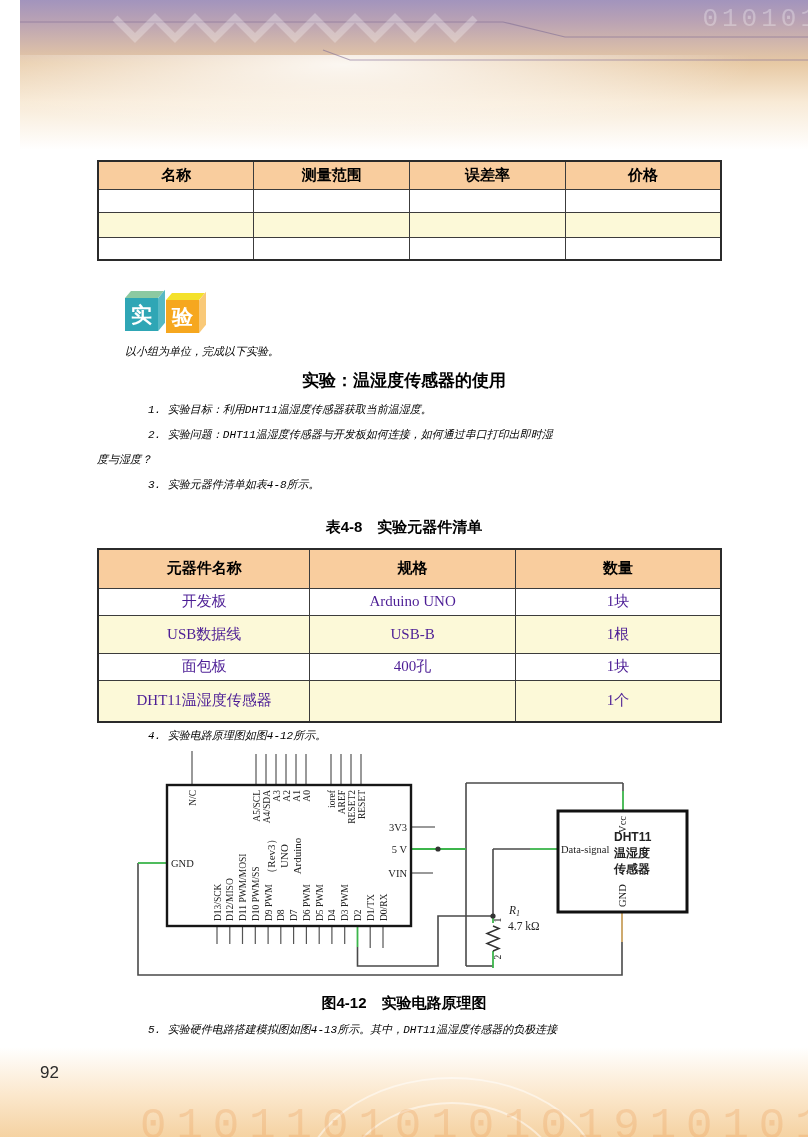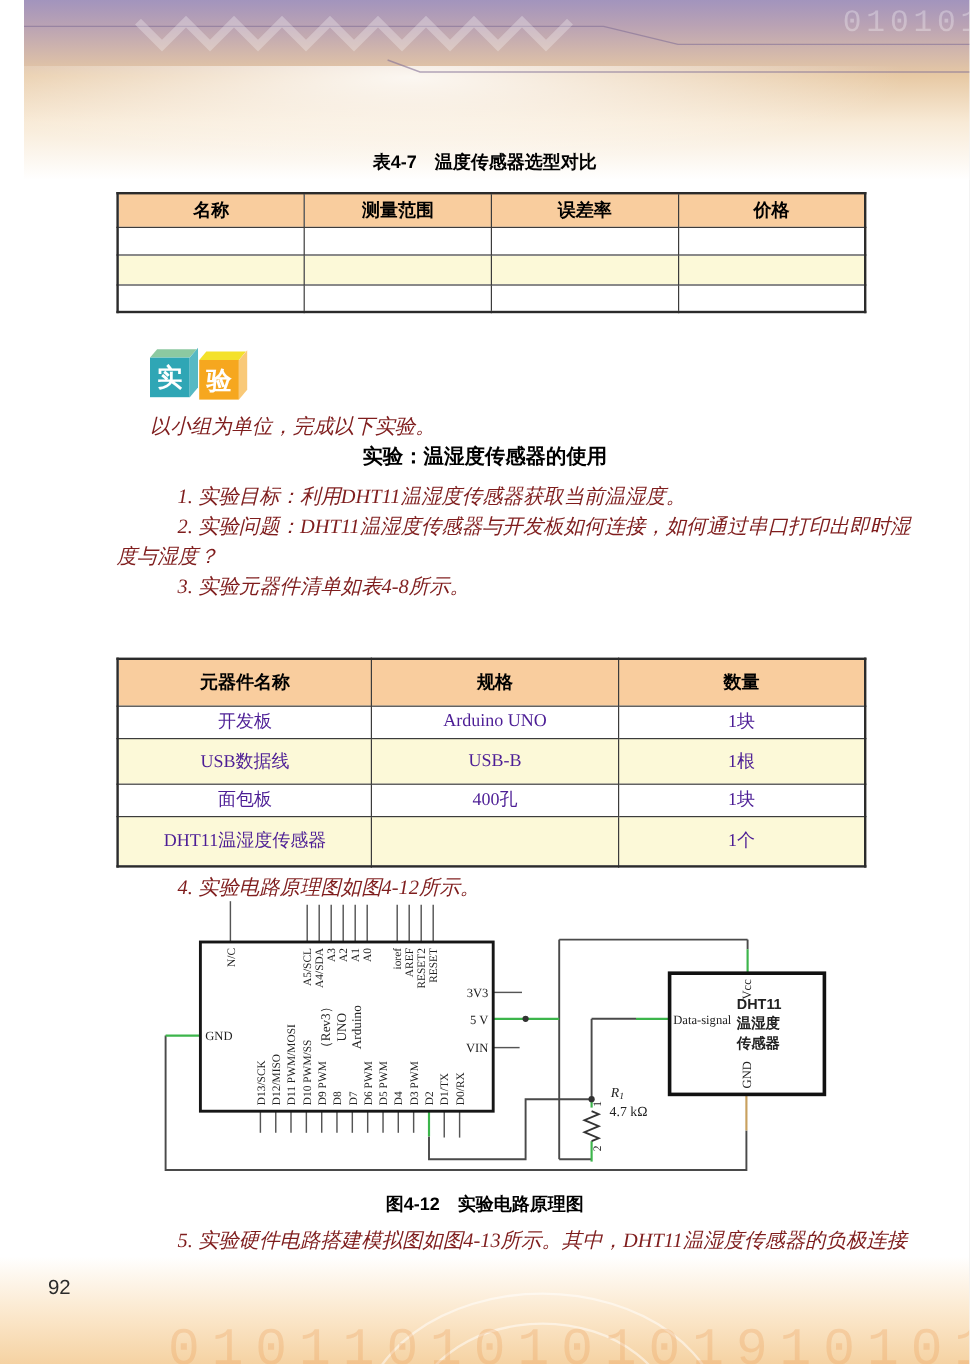--- a/index.html
+++ b/index.html
@@ -45,42 +45,41 @@
   .cube .side{position:absolute;right:-7px;top:-4px;width:7px;height:33px;transform:skewY(-50deg);}
   .cube1{left:0;top:7px;}
   .cube1 .face{background:#2fa6b5;}
   .cube1 .top{background:#8cc9a1;}
   .cube1 .side{background:#57b9c4;}
   .cube2{left:41px;top:9px;}
   .cube2 .face{background:#f6a71f;}
   .cube2 .top{background:#f4e12a;}
   .cube2 .side{background:#f9c978;}
   
-  .kai{position:absolute;font-family:Liberation Serif, serif;font-style:italic;
-    font-size:17px;color:#7f1d1d;white-space:nowrap;}
+  .kai{position:absolute;font-family:Liberation Mono, monospace;font-style:italic;
+    font-size:11px;color:#000000;white-space:nowrap;}
   
   .fig{position:absolute;left:120px;top:745px;width:600px;height:250px;}
   .fig text{fill:#222;}
 </style>
 </head>
 <body>
 
 <div class="page">
 
   <div class="top-band">
     <div class="glow"></div>
     <div class="decor-binary-top">010101</div>
     <svg class="hdr-lines" viewBox="0 0 808 150">
       <polyline points="0,22 483,22 545,37 808,37" fill="none" stroke="rgba(130,112,150,0.6)" stroke-width="1.2"></polyline>
       <polyline points="303,50 330,60 808,60" fill="none" stroke="rgba(130,112,150,0.6)" stroke-width="1.2"></polyline>
       <polyline points="95,18 115,38 135,18 155,38 175,18 195,38 215,18 235,38 255,18 275,38 295,18 315,38 335,18 355,38 375,18 395,38 415,18 435,38 455,18" fill="none" stroke="rgba(255,255,255,0.28)" stroke-width="7"></polyline>
     </svg>
   </div>
 
-  <div class="center-line tbl-caption" style="top:126px;">表4-7　温度传感器选型对比</div>
 
   <table class="data" style="left:97px;top:160px;width:625px;">
     <colgroup>
         <col style="width:25%">
         <col style="width:25%">
         <col style="width:25%">
         <col style="width:25%">
       </colgroup>
     <tbody>
         <tr style="height:28px">
@@ -125,20 +124,21 @@
 
   <div class="kai" style="left:125px;top:344px;">以小组为单位，完成以下实验。</div>
 
   <div class="center-line exp-heading" style="top:369px;">实验：温湿度传感器的使用</div>
 
   <div class="kai" style="left:148px;top:402px;text-align:center;">1. 实验目标：利用DHT11温湿度传感器获取当前温湿度。</div>
   <div class="kai" style="left:148px;top:427px;">2. 实验问题：DHT11温湿度传感器与开发板如何连接，如何通过串口打印出即时湿</div>
   <div class="kai" style="left:97px;top:452px;">度与湿度？</div>
   <div class="kai" style="left:148px;top:477px;">3. 实验元器件清单如表4-8所示。</div>
 
+  <div class="center-line tbl-caption" style="top:518px;">表4-8　实验元器件清单</div>
 
   <table class="data" style="left:97px;top:548px;width:625px;">
     <colgroup>
         <col style="width:34%">
         <col style="width:33%">
         <col style="width:33%">
       </colgroup>
     <tbody>
         <tr style="height:39px">
       <th>元器件名称</th>

